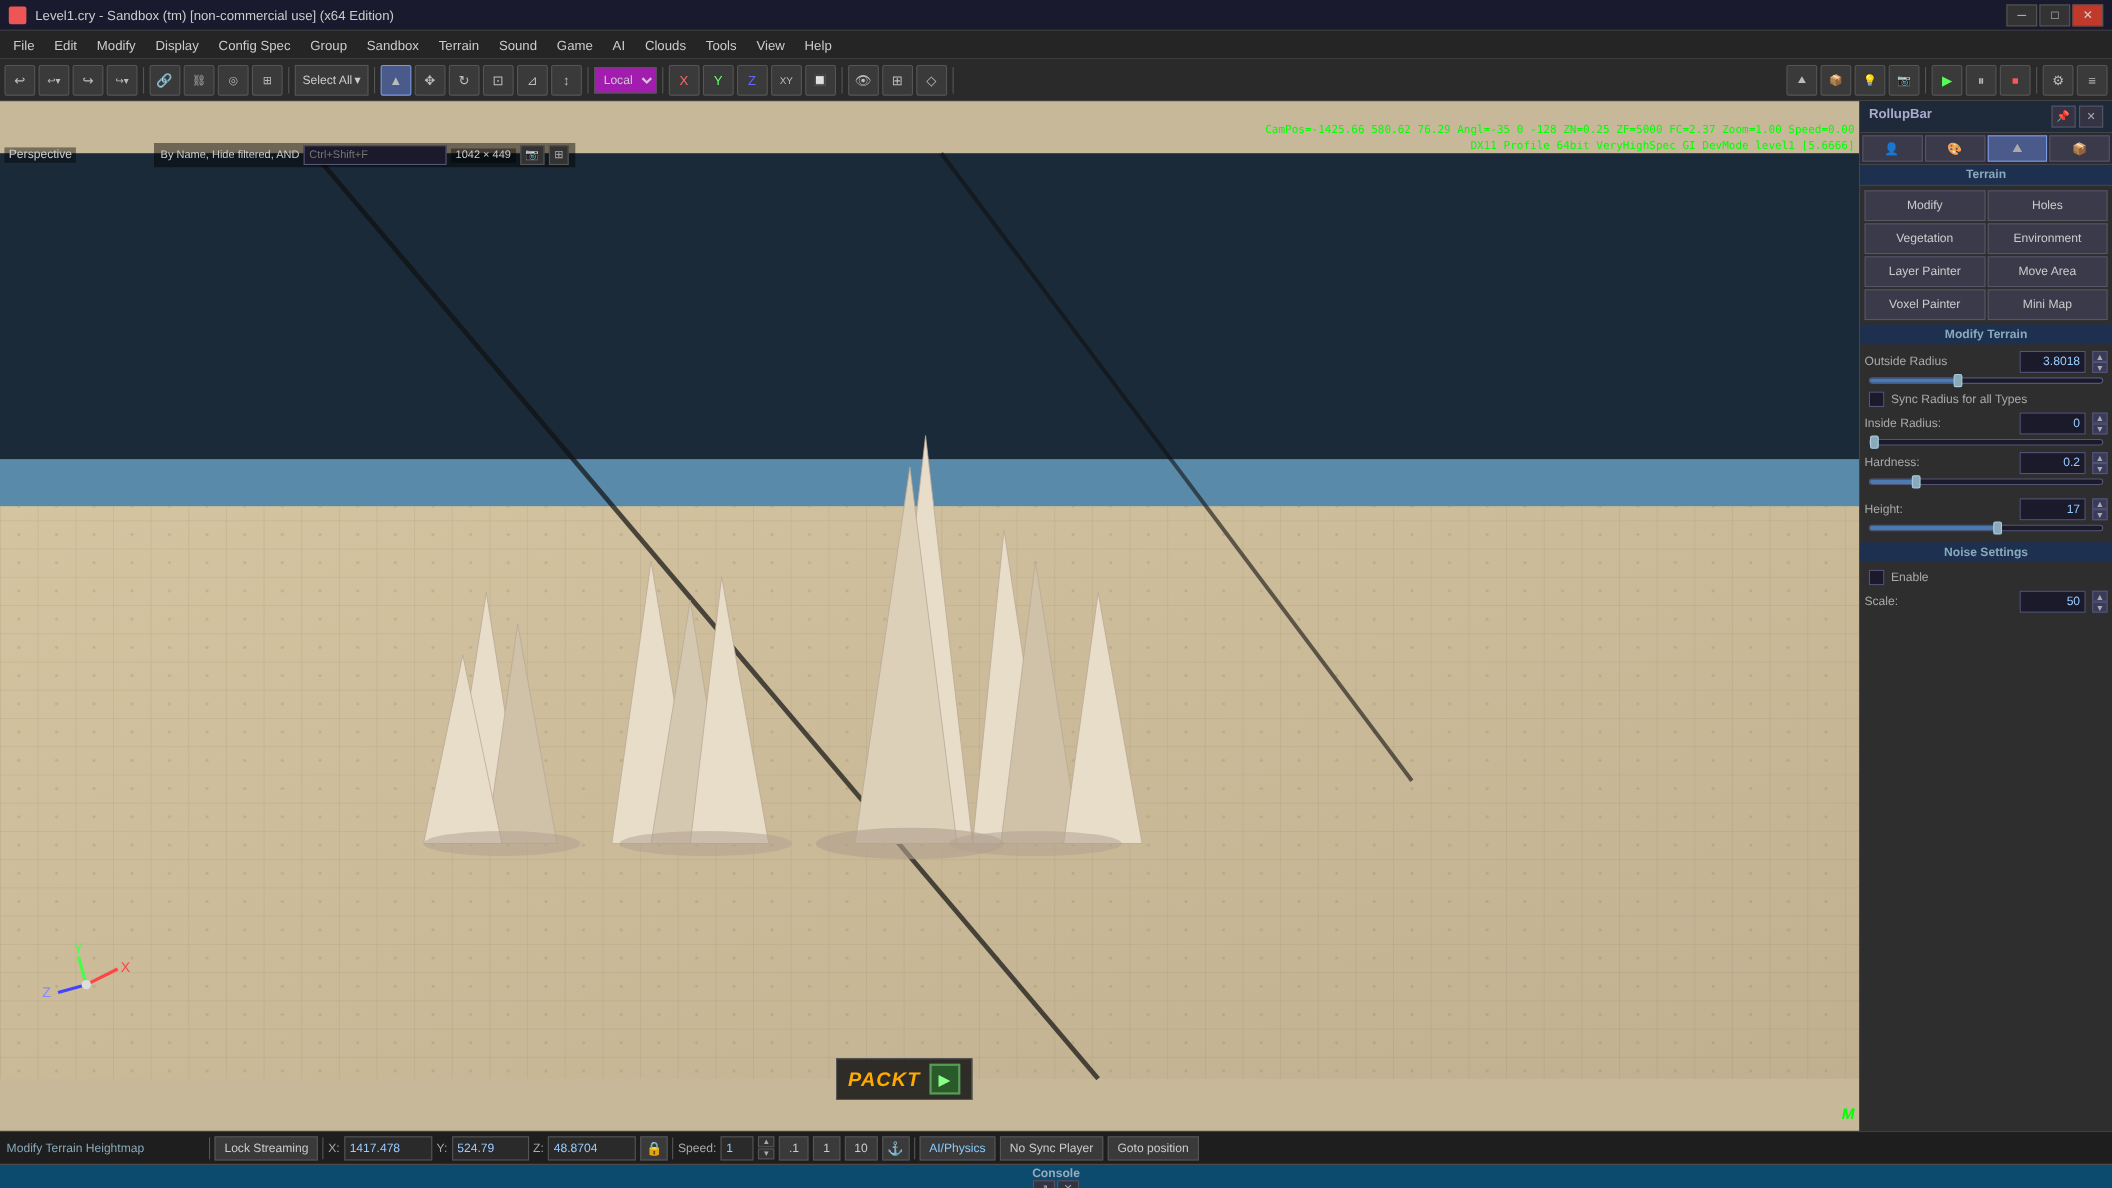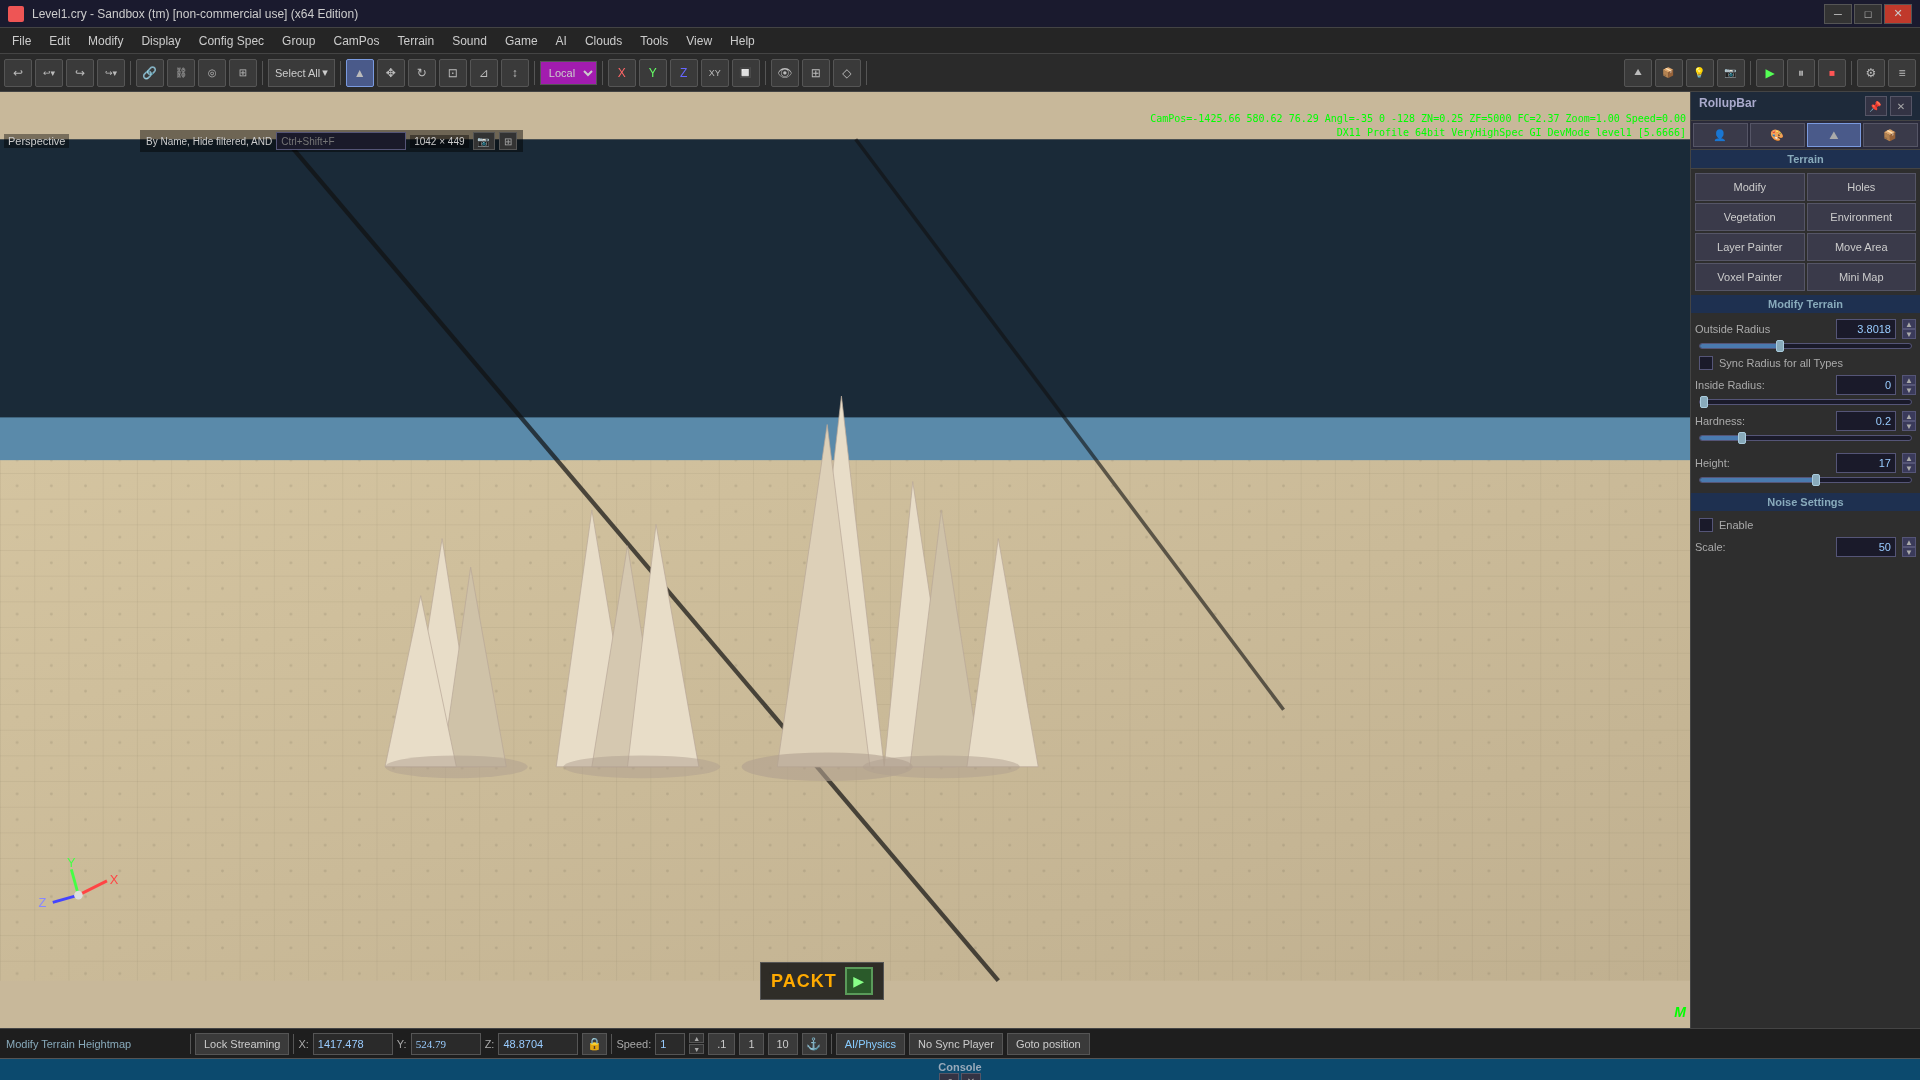--- a/index.html
+++ b/index.html
@@ -420,20 +420,21 @@
       display: flex;
       align-items: center;
       padding: 4px 10px;
       gap: 8px;
       z-index: 100;
     }
     #packt-logo {
       font-size: 18px;
       font-weight: bold;
       color: #fa0;
+      font-style: italic;
       letter-spacing: 1px;
     }
     #packt-play {
       width: 28px; height: 28px;
       background: #2a5a2a;
       border: 2px solid #5a9a5a;
       display: flex; align-items: center; justify-content: center;
       cursor: pointer;
       font-size: 14px;
       color: #8f8;
@@ -472,21 +473,21 @@
   </div>
 </div>
 
 <div id="menu-bar">
 <div class="menu-item">File</div>
     <div class="menu-item">Edit</div>
     <div class="menu-item">Modify</div>
     <div class="menu-item">Display</div>
     <div class="menu-item">Config Spec</div>
     <div class="menu-item">Group</div>
-    <div class="menu-item">CamPos</div>
+    <div class="menu-item">Sandbox</div>
     <div class="menu-item">Terrain</div>
     <div class="menu-item">Sound</div>
     <div class="menu-item">Game</div>
     <div class="menu-item">AI</div>
     <div class="menu-item">Clouds</div>
     <div class="menu-item">Tools</div>
     <div class="menu-item">View</div>
     <div class="menu-item">Help</div>
   </div>
 
@@ -760,21 +761,21 @@
 </div>
 
 <div id="status-bar">
   <span style="min-width:180px; color:#8ab;">Modify Terrain Heightmap</span>
   <div class="status-separator"></div>
   <button class="status-btn">Lock Streaming</button>
   <div class="status-separator"></div>
   <span>X:</span>
   <input class="status-input" type="text" value="1417.478" style="width: 80px;">
   <span>Y:</span>
-  <input class="status-input" type="text" value="524.79" style="width: 70px; font-family: Liberation Serif, serif;">
+  <input class="status-input" type="text" value="524.79" style="width: 70px;">
   <span>Z:</span>
   <input class="status-input" type="text" value="48.8704" style="width: 80px;">
   <button style="height:22px; background:#3a3a3a; border:1px solid #555; color:#aaa; padding:0 4px; cursor:pointer; font-size:12px;">🔒</button>
   <div class="status-separator"></div>
   <span>Speed:</span>
   <input class="status-input" type="text" value="1" style="width: 30px;">
   <div style="display:flex; flex-direction:column; gap:1px;">
     <button style="height:10px; background:#333; border:1px solid #555; font-size:7px; color:#aaa; cursor:pointer; padding:0 3px;">▲</button>
     <button style="height:10px; background:#333; border:1px solid #555; font-size:7px; color:#aaa; cursor:pointer; padding:0 3px;">▼</button>
   </div>

